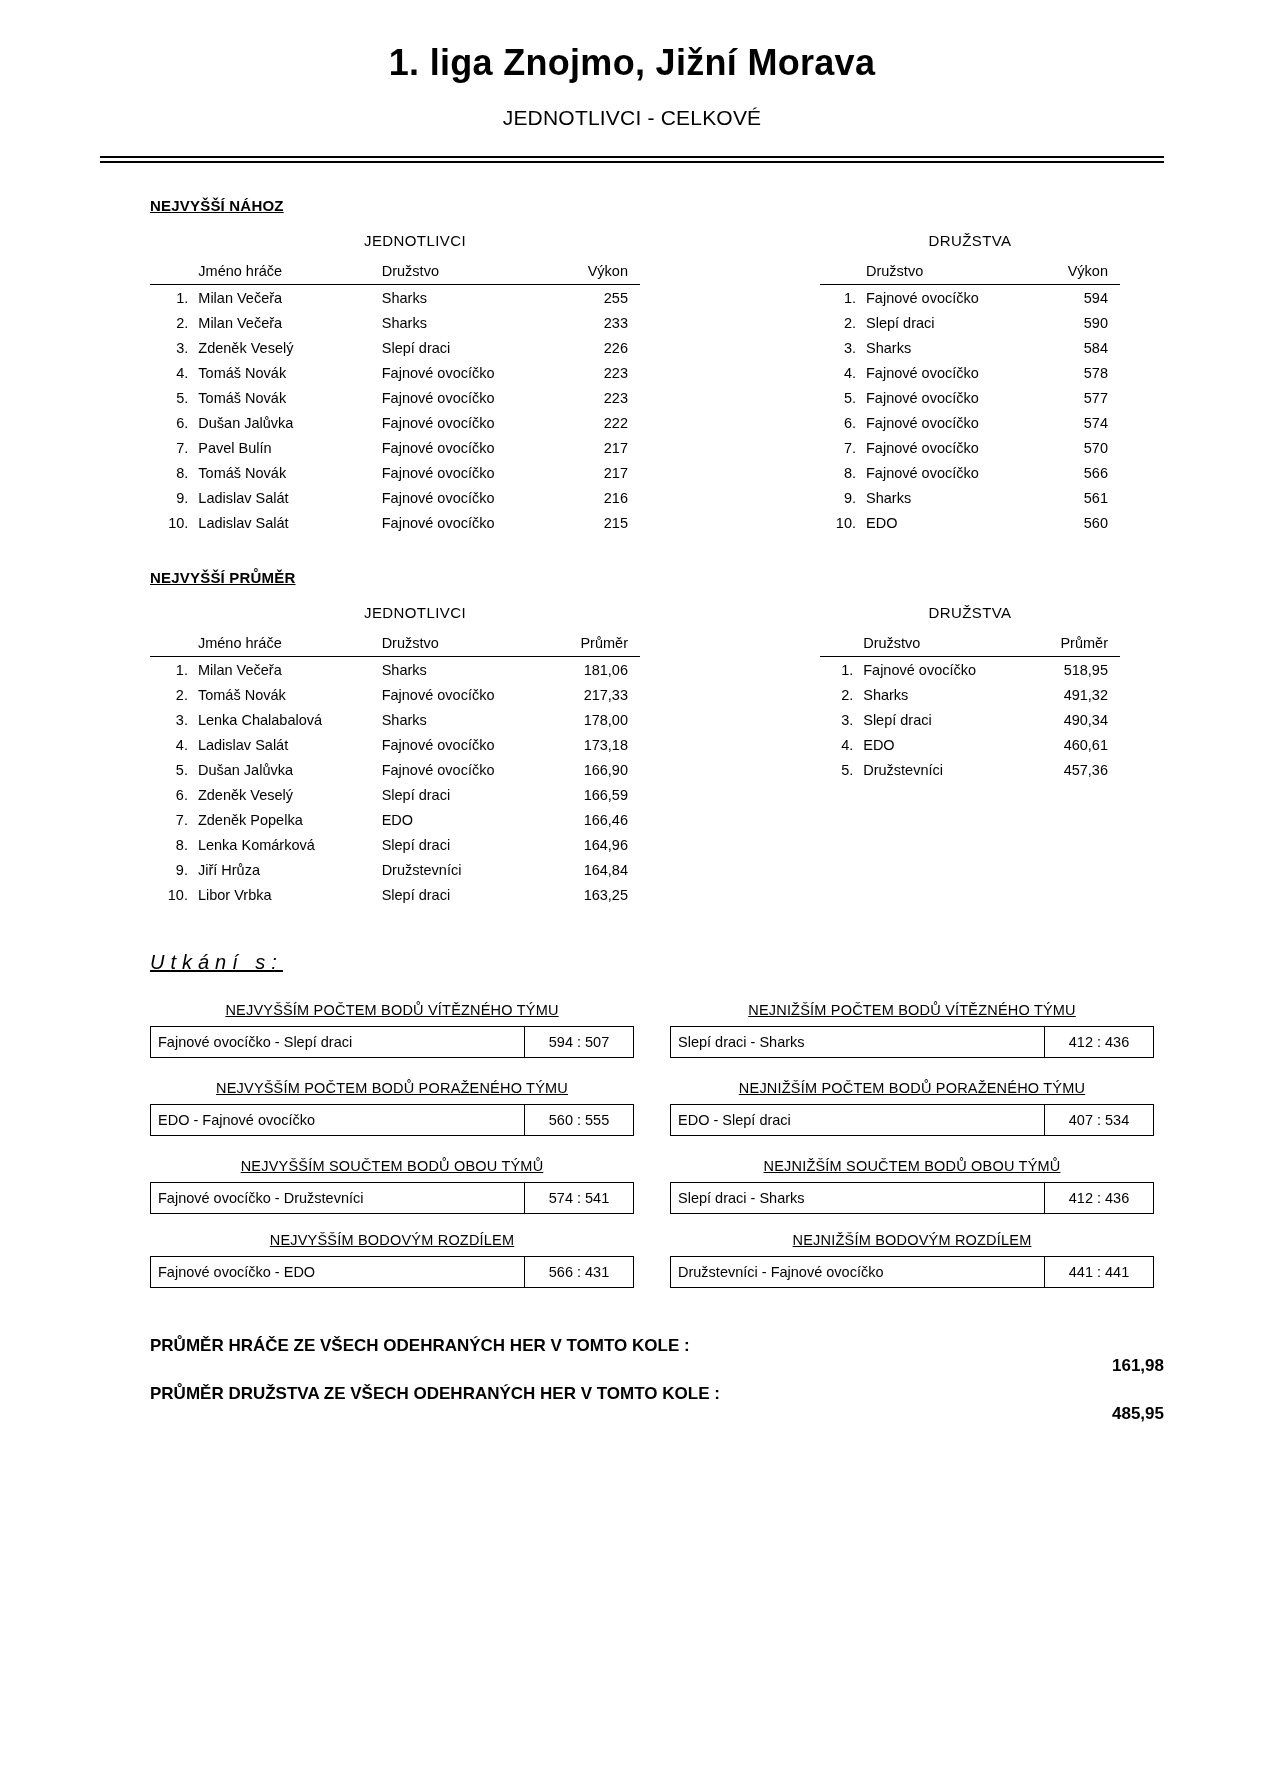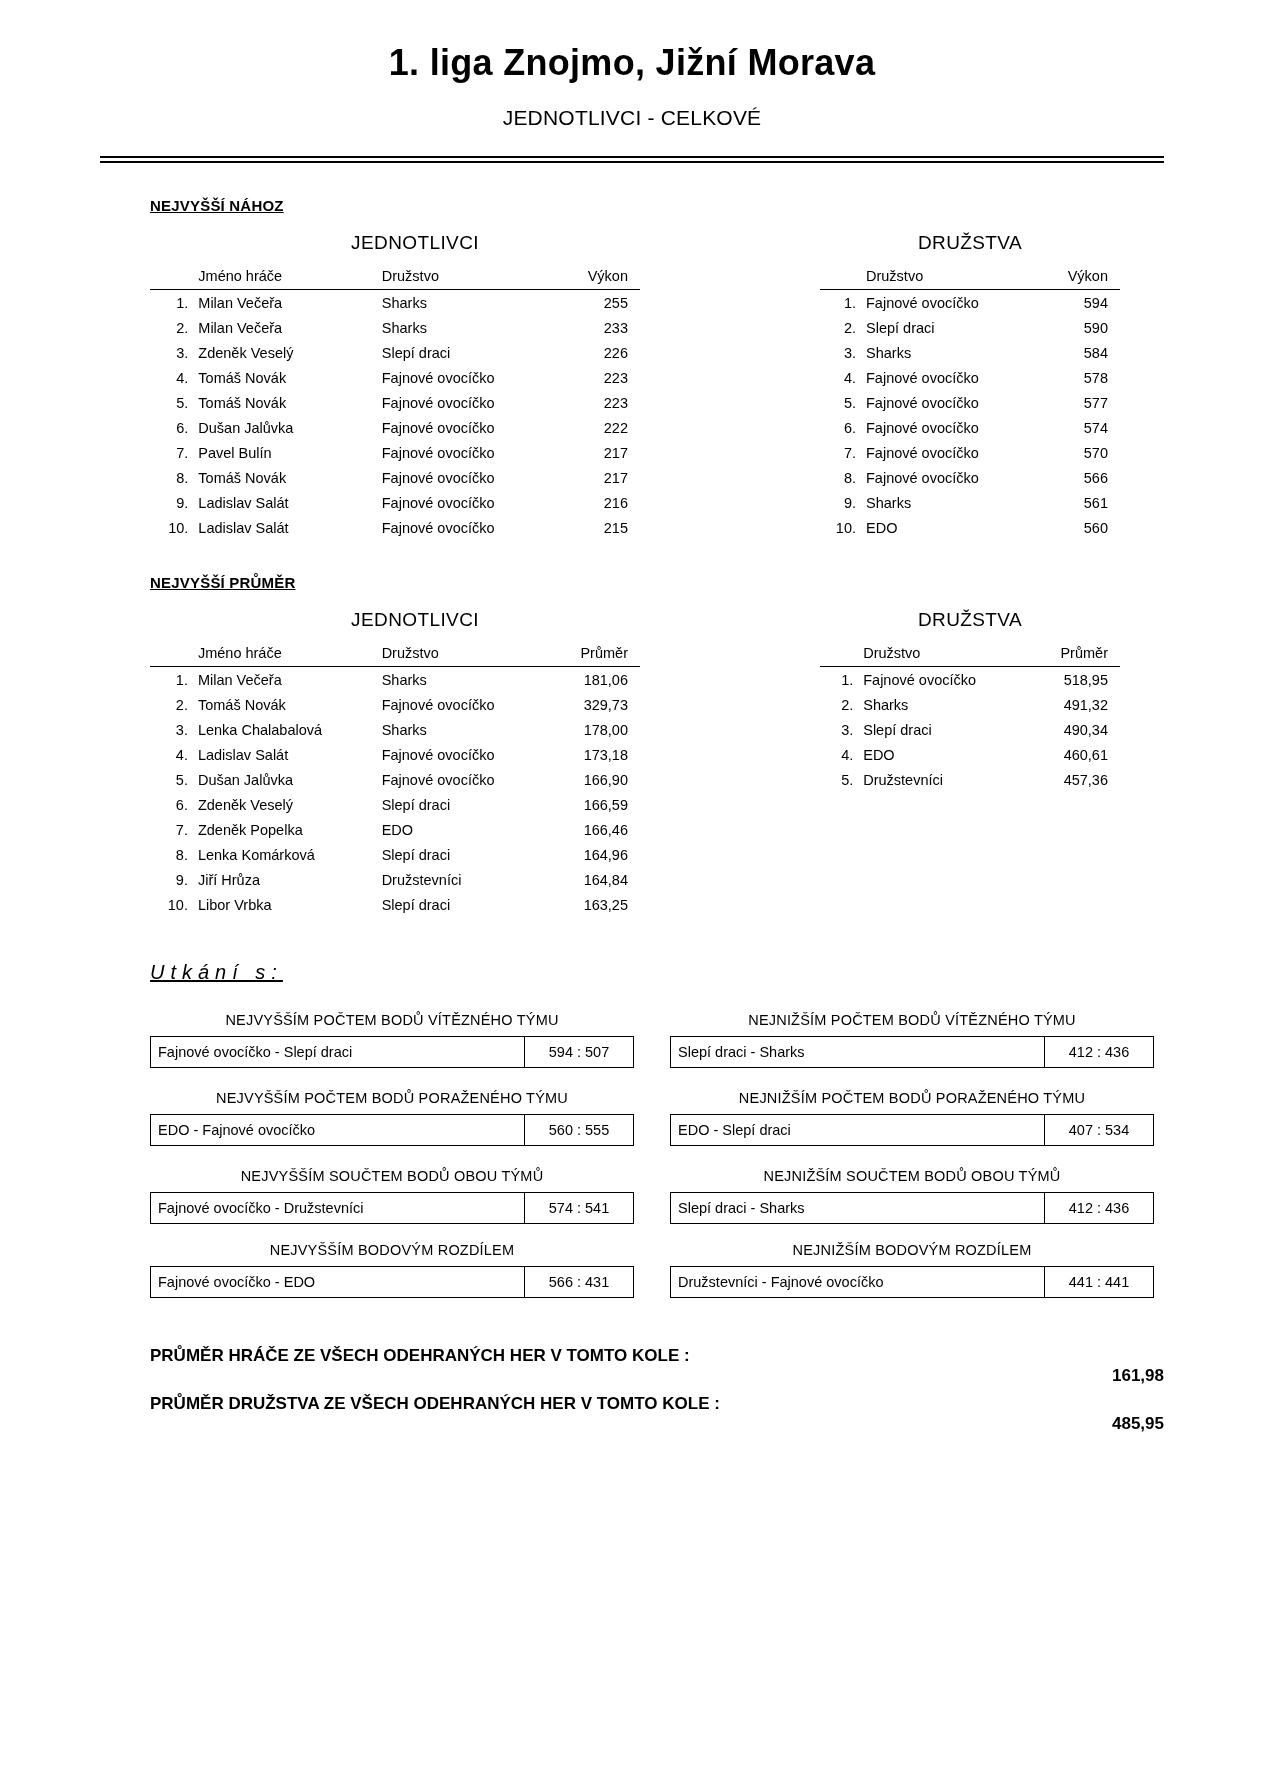--- a/index.html
+++ b/index.html
@@ -58,21 +58,21 @@
   .cols {
     display: flex;
     margin-left: 150px;
     margin-right: 100px;
   }
   .col-left { width: 490px; }
   .col-right { width: 300px; margin-left: 180px; }
 
   .col-head {
     text-align: center;
-    font-size: 19px;
+    font-size: 15px;
     letter-spacing: 0.4px;
     margin-bottom: 12px;
   }
   .col-head.left-head { margin-left: 40px; }
 
   table.stat {
     border-collapse: collapse;
     font-size: 14.5px;
     width: 100%;
   }
@@ -130,20 +130,21 @@
     display: flex;
     gap: 36px;
     margin-bottom: 18px;
   }
   .match-cell { width: 484px; }
   .match-caption {
     font-size: 14.5px;
     text-align: center;
     margin-bottom: 8px;
     letter-spacing: 0.2px;
+    text-decoration: underline;
   }
   .match-box {
     display: flex;
     border: 1.5px solid #000;
     height: 30px;
     align-items: stretch;
   }
   .match-teams {
     flex: 1;
     display: flex;
@@ -348,21 +349,21 @@
             <tr>
                 <td class="c-rank">1.</td>
                 <td class="c-name">Milan Večeřa</td>
                 <td class="c-team">Sharks</td>
                 <td class="c-val">181,06</td>
               </tr>
             <tr>
                 <td class="c-rank">2.</td>
                 <td class="c-name">Tomáš Novák</td>
                 <td class="c-team">Fajnové ovocíčko</td>
-                <td class="c-val">329,73</td>
+                <td class="c-val">217,33</td>
               </tr>
             <tr>
                 <td class="c-rank">3.</td>
                 <td class="c-name">Lenka Chalabalová</td>
                 <td class="c-team">Sharks</td>
                 <td class="c-val">178,00</td>
               </tr>
             <tr>
                 <td class="c-rank">4.</td>
                 <td class="c-name">Ladislav Salát</td>

